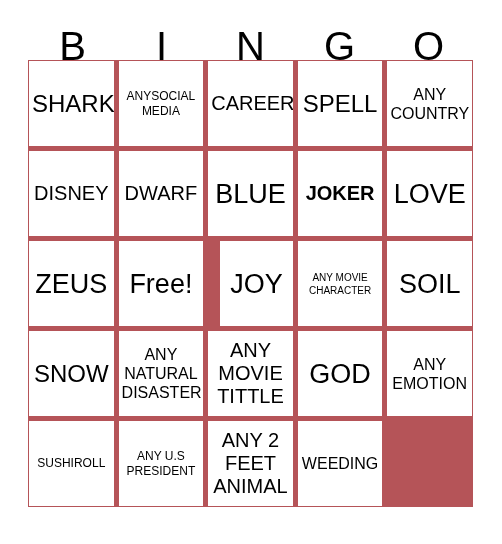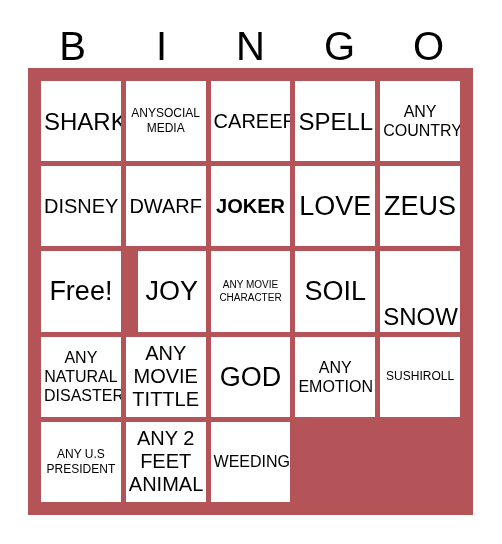--- a/index.html
+++ b/index.html
@@ -41,30 +41,30 @@
     font-weight: 400;
     color: #000000;
     letter-spacing: 0px;
     user-select: none;
   }
 
   
   #grid {
     position: absolute;
     left: 28px;
-    top: 68px;
+    top: 60px;
     width: 445px;
     height: 447px;
     box-sizing: border-box;
     background: #b55458;
     display: grid;
     grid-template-columns: repeat(5, 1fr);
     grid-template-rows: repeat(5, 1fr);
     gap: 5px;
-    padding: 13px;
+    padding: 1px;
   }
 
   .cell {
     background: #ffffff;
     box-sizing: border-box;
     display: flex;
     align-items: center;
     justify-content: center;
     text-align: center;
     padding: 2px 3px;
@@ -116,20 +116,23 @@
       <div class="cell" style="background: rgb(255, 255, 255);">
         <span class="cell-text fs-sm">ANY
 COUNTRY</span>
       </div>
       <div class="cell" style="background: rgb(255, 255, 255);">
         <span class="cell-text fs-md">DISNEY</span>
       </div>
       <div class="cell" style="background: rgb(255, 255, 255);">
         <span class="cell-text fs-md">DWARF</span>
       </div>
+      <div class="cell" style="background: rgb(255, 255, 255);">
+        <span class="cell-text fs-xl">BLUE</span>
+      </div>
       <div class="cell" style="background: rgb(255, 255, 255); font-weight: bold;">
         <span class="cell-text fs-md">JOKER</span>
       </div>
       <div class="cell" style="background: rgb(255, 255, 255);">
         <span class="cell-text fs-xl">LOVE</span>
       </div>
       <div class="cell" style="background: rgb(255, 255, 255);">
         <span class="cell-text fs-xl">ZEUS</span>
       </div>
       <div class="cell" style="background: rgb(255, 255, 255);">
@@ -138,21 +141,21 @@
       <div class="cell" style="background: rgb(255, 255, 255); margin-left: 12px;">
         <span class="cell-text fs-xl">JOY</span>
       </div>
       <div class="cell" style="background: rgb(255, 255, 255);">
         <span class="cell-text fs-xxs">ANY MOVIE
 CHARACTER</span>
       </div>
       <div class="cell" style="background: rgb(255, 255, 255);">
         <span class="cell-text fs-xl">SOIL</span>
       </div>
-      <div class="cell" style="background: rgb(255, 255, 255); align-items: flex-end;">
+      <div class="cell" style="background: rgb(255, 255, 255);">
         <span class="cell-text fs-lg">SNOW</span>
       </div>
       <div class="cell" style="background: rgb(255, 255, 255);">
         <span class="cell-text fs-sm">ANY
 NATURAL
 DISASTER</span>
       </div>
       <div class="cell" style="background: rgb(255, 255, 255);">
         <span class="cell-text fs-md">ANY
 MOVIE

